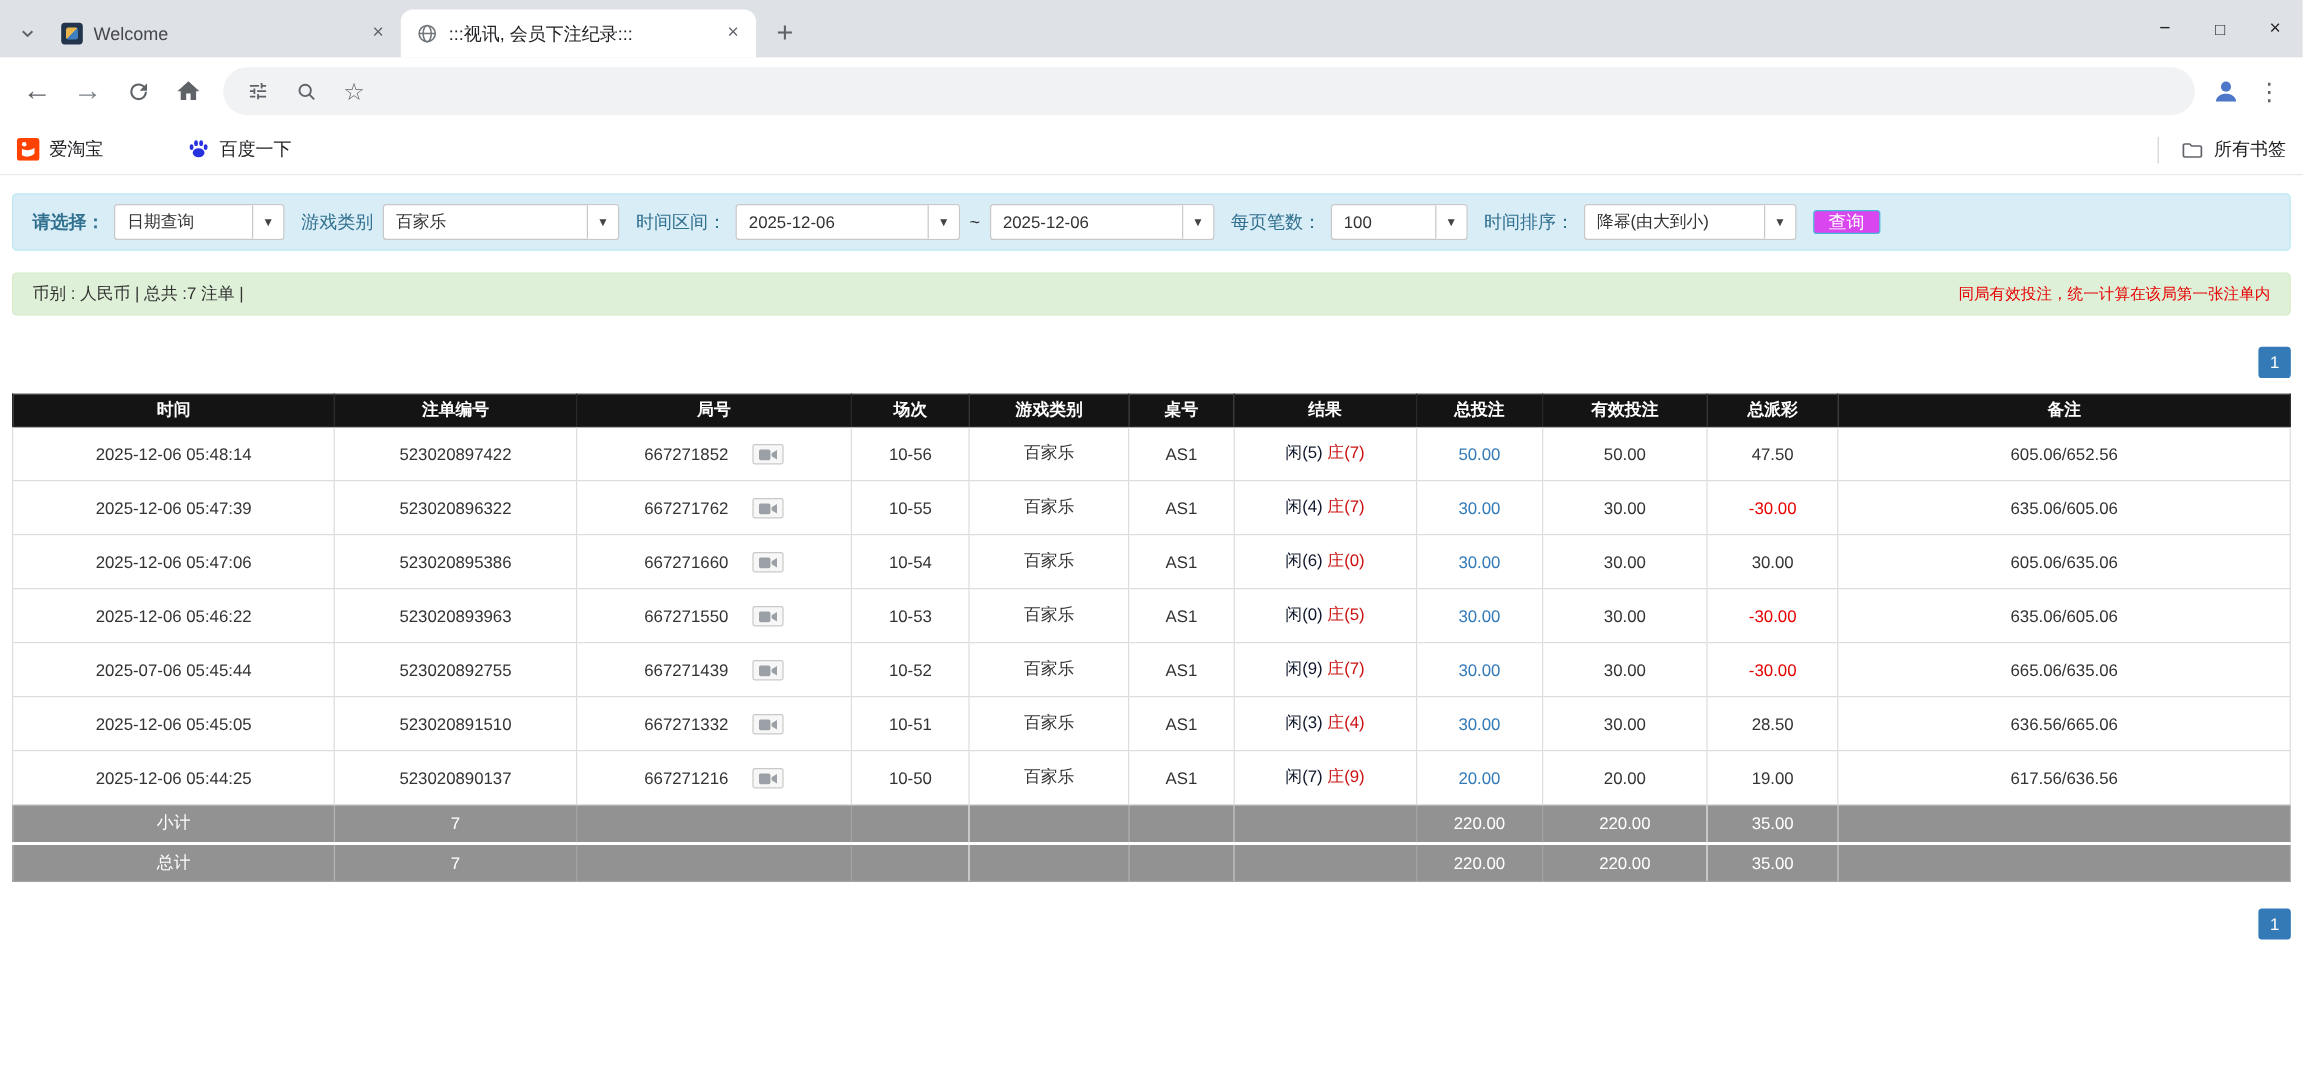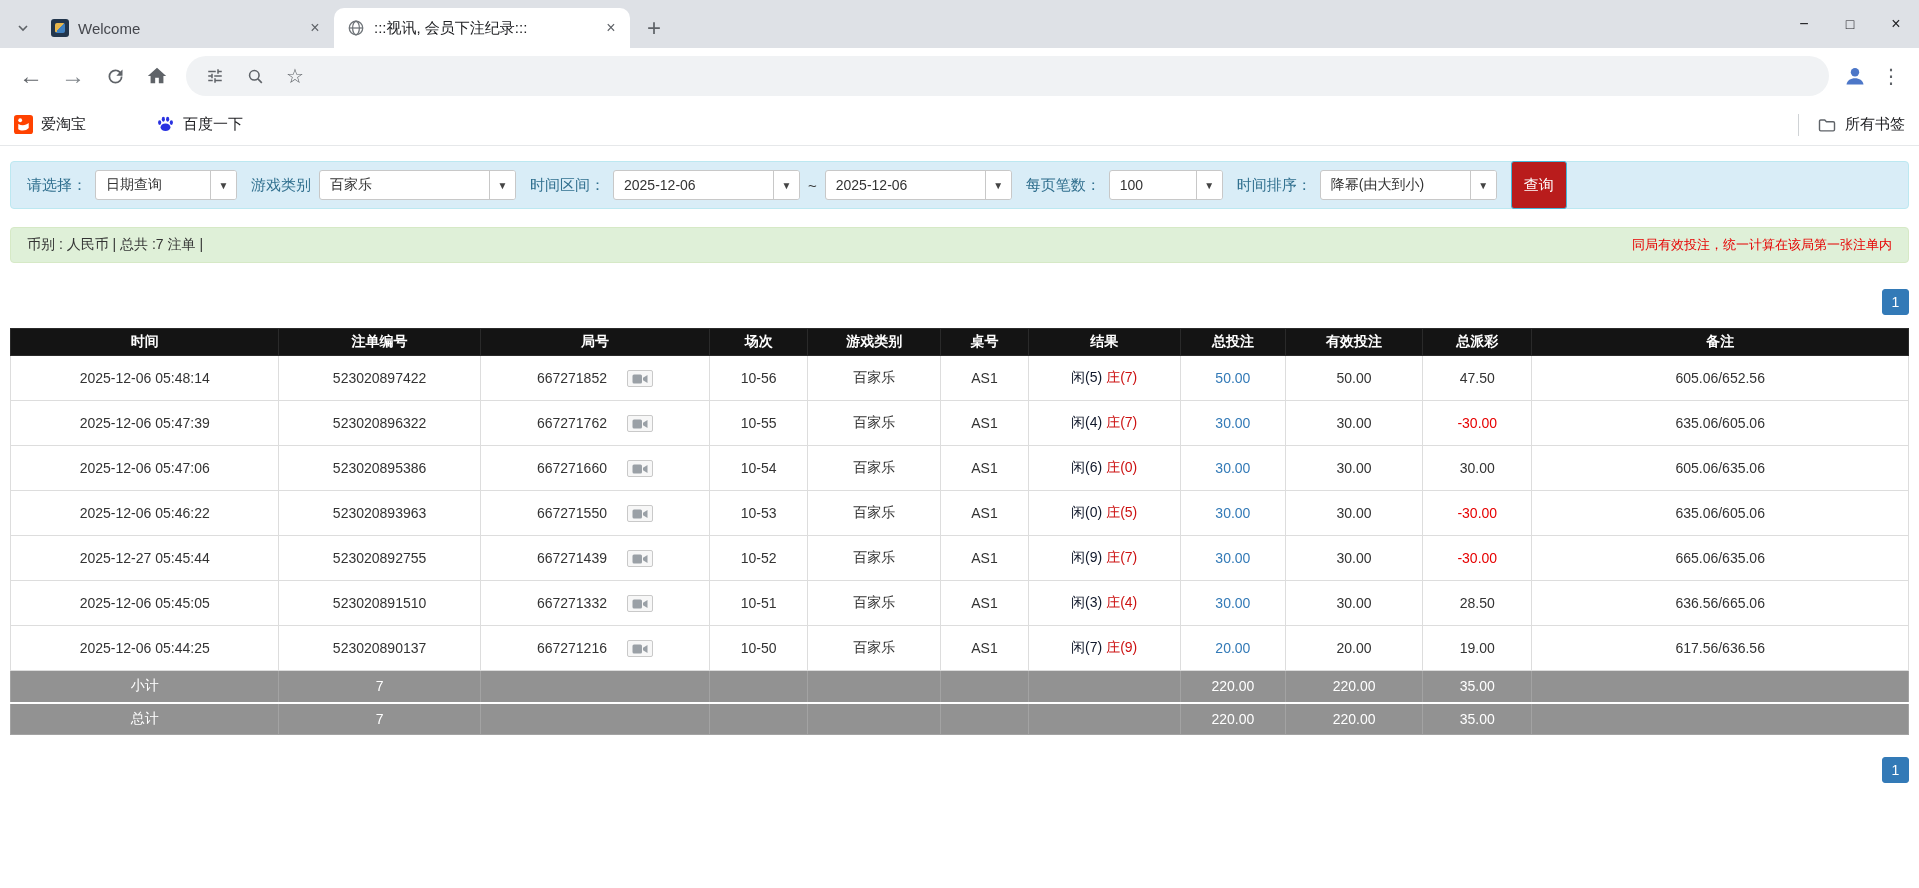--- a/index.html
+++ b/index.html
@@ -35,27 +35,27 @@
   .bm-item { display:flex; align-items:center; gap:8px; font-size:15px; color:#202124; margin-right:26px; }
   .bm-right { margin-left:auto; display:flex; align-items:center; gap:8px; font-size:15px; color:#202124; }
   .bm-sep { width:1px; height:22px; background:#d0d3d6; margin-right:10px; }
 
   
   .page { padding:0 10px; }
   .page-title { margin:24px 0 0 2px; font-size:19px; color:#333; }
 
   .filter-bar { margin-top:15px; height:48px; background:#d9edf7; border:1px solid #bce8f1; border-radius:4px; display:flex; align-items:center; padding:0 16px; }
   .f-label { font-size:15px; color:#31708f; margin:0 8px 0 14px; white-space:nowrap; }
-  .f-label.first { margin-left:0; }
+  .f-label.first { margin-left:0;font-weight:bold; }
   .combo { height:30px; background:#fff; border:1px solid #c8c8c8; border-radius:3px; display:flex; align-items:stretch; overflow:hidden; flex:0 0 auto; }
   .combo-val { flex:1; display:flex; align-items:center; padding:0 10px; font-size:14px; color:#333; white-space:nowrap; overflow:hidden; }
   .combo-btn { width:26px; border-left:1px solid #c8c8c8; display:flex; align-items:center; justify-content:center; font-size:10px; color:#444; background:#fff; }
   .w-query { width:142px; } .w-game { width:197px; } .w-date { width:187px; } .w-pp { width:114px; } .w-sort { width:177px;justify-content:space-between; }
   .range-sep { font-size:15px; color:#333; margin:0 8px; }
-  .search-btn { height:48px; margin-left:14px; padding:0 12px; background:#b91c1c; border:1px solid #46b8da; border-radius:3px; color:#fff; font-size:15px; display:flex; align-items:center; flex:0 0 auto; }
+  .search-btn { height:20px; margin-left:14px; padding:0 12px; background:#d946ef; border:1px solid #46b8da; border-radius:3px; color:#fff; font-size:15px; display:flex; align-items:center; flex:0 0 auto; }
 
   .info-bar { margin-top:18px; height:36px; background:#dff0d8; border:1px solid #d6e9c6; border-radius:4px; display:flex; align-items:center; justify-content:space-between; padding:0 16px; }
   .info-left { font-size:14px; color:#333; }
   .info-right { font-size:13px; color:#e60000; }
 
   .pagination { display:flex; justify-content:flex-end; }
   .pagination.top { margin-top:26px; }
   .pagination.bottom { margin-top:22px; }
   .page-btn { min-width:27px; height:26px; background:#337ab7; border:1px solid #337ab7; border-radius:3px; color:#fff; font-size:14px; display:flex; align-items:center; justify-content:center; padding:0 6px; }
 
@@ -328,21 +328,21 @@
           <td>10-53</td>
           <td>百家乐</td>
           <td>AS1</td>
           <td><span class="res-player">闲(0)</span> <span class="res-banker">庄(5)</span></td>
           <td><a class="bet-link" href="#">30.00</a></td>
           <td>30.00</td>
           <td class="neg">-30.00</td>
           <td>635.06/605.06</td>
         </tr>
         <tr>
-          <td>2025-12-27 05:45:44</td>
+          <td>2025-07-06 05:45:44</td>
           <td>523020892755</td>
           <td><span class="round-wrap">
               <span>667271439</span>
               <button class="cam-btn">
                 <svg width="16" height="12" viewBox="0 0 16 12">
                   <rect x="0.5" y="1.5" width="9.5" height="9" rx="1.5" fill="#9aa0a6"></rect>
                   <path d="M11 4.8 15.5 2v8L11 7.2z" fill="#9aa0a6"></path>
                 </svg>
               </button>
             </span></td>

